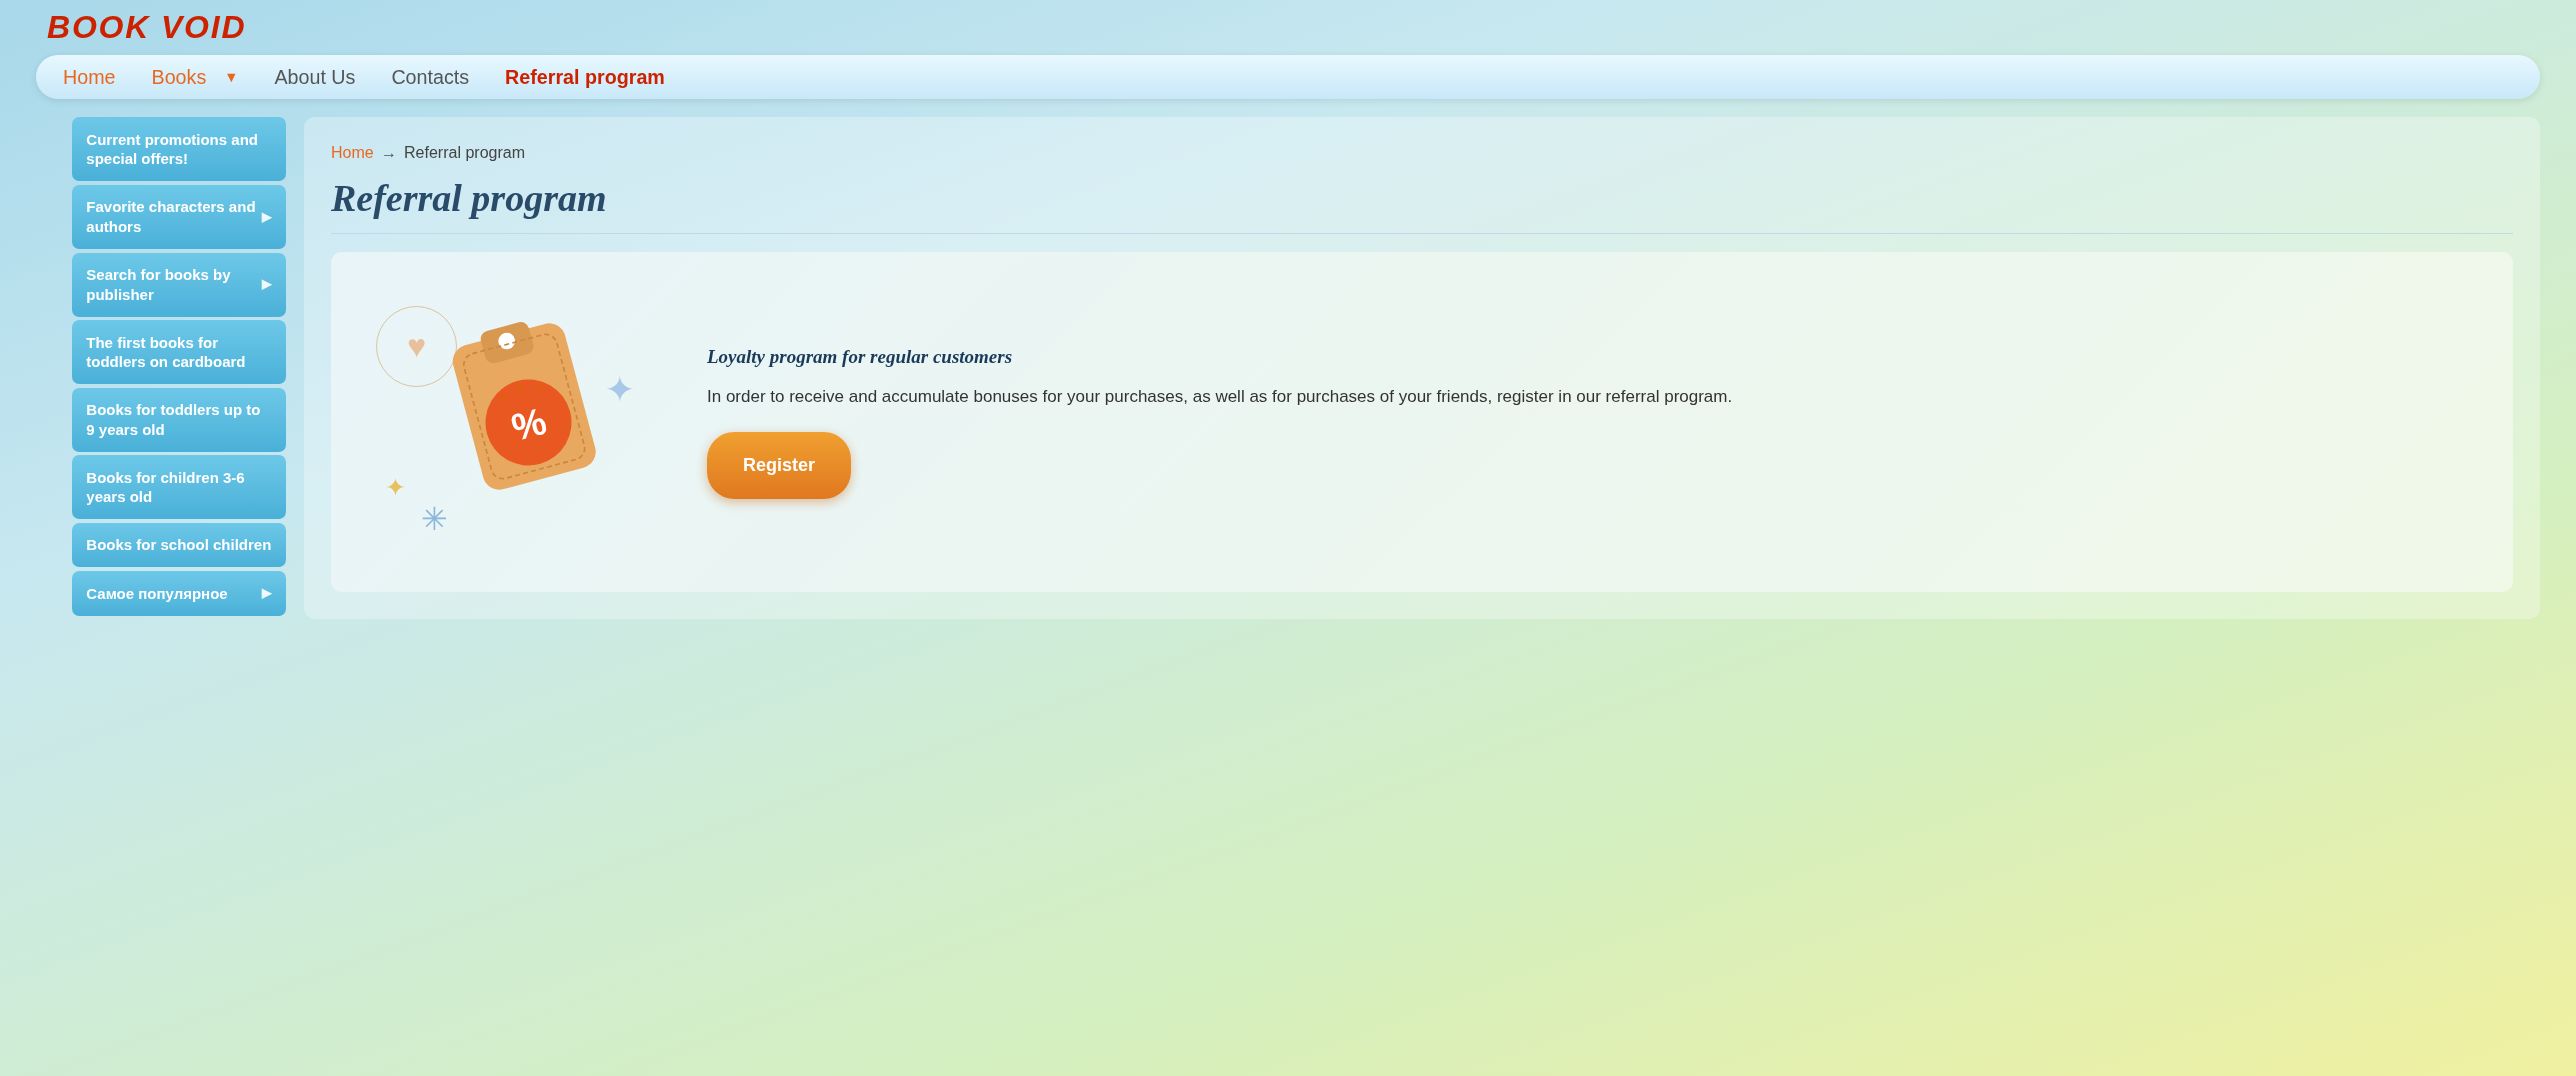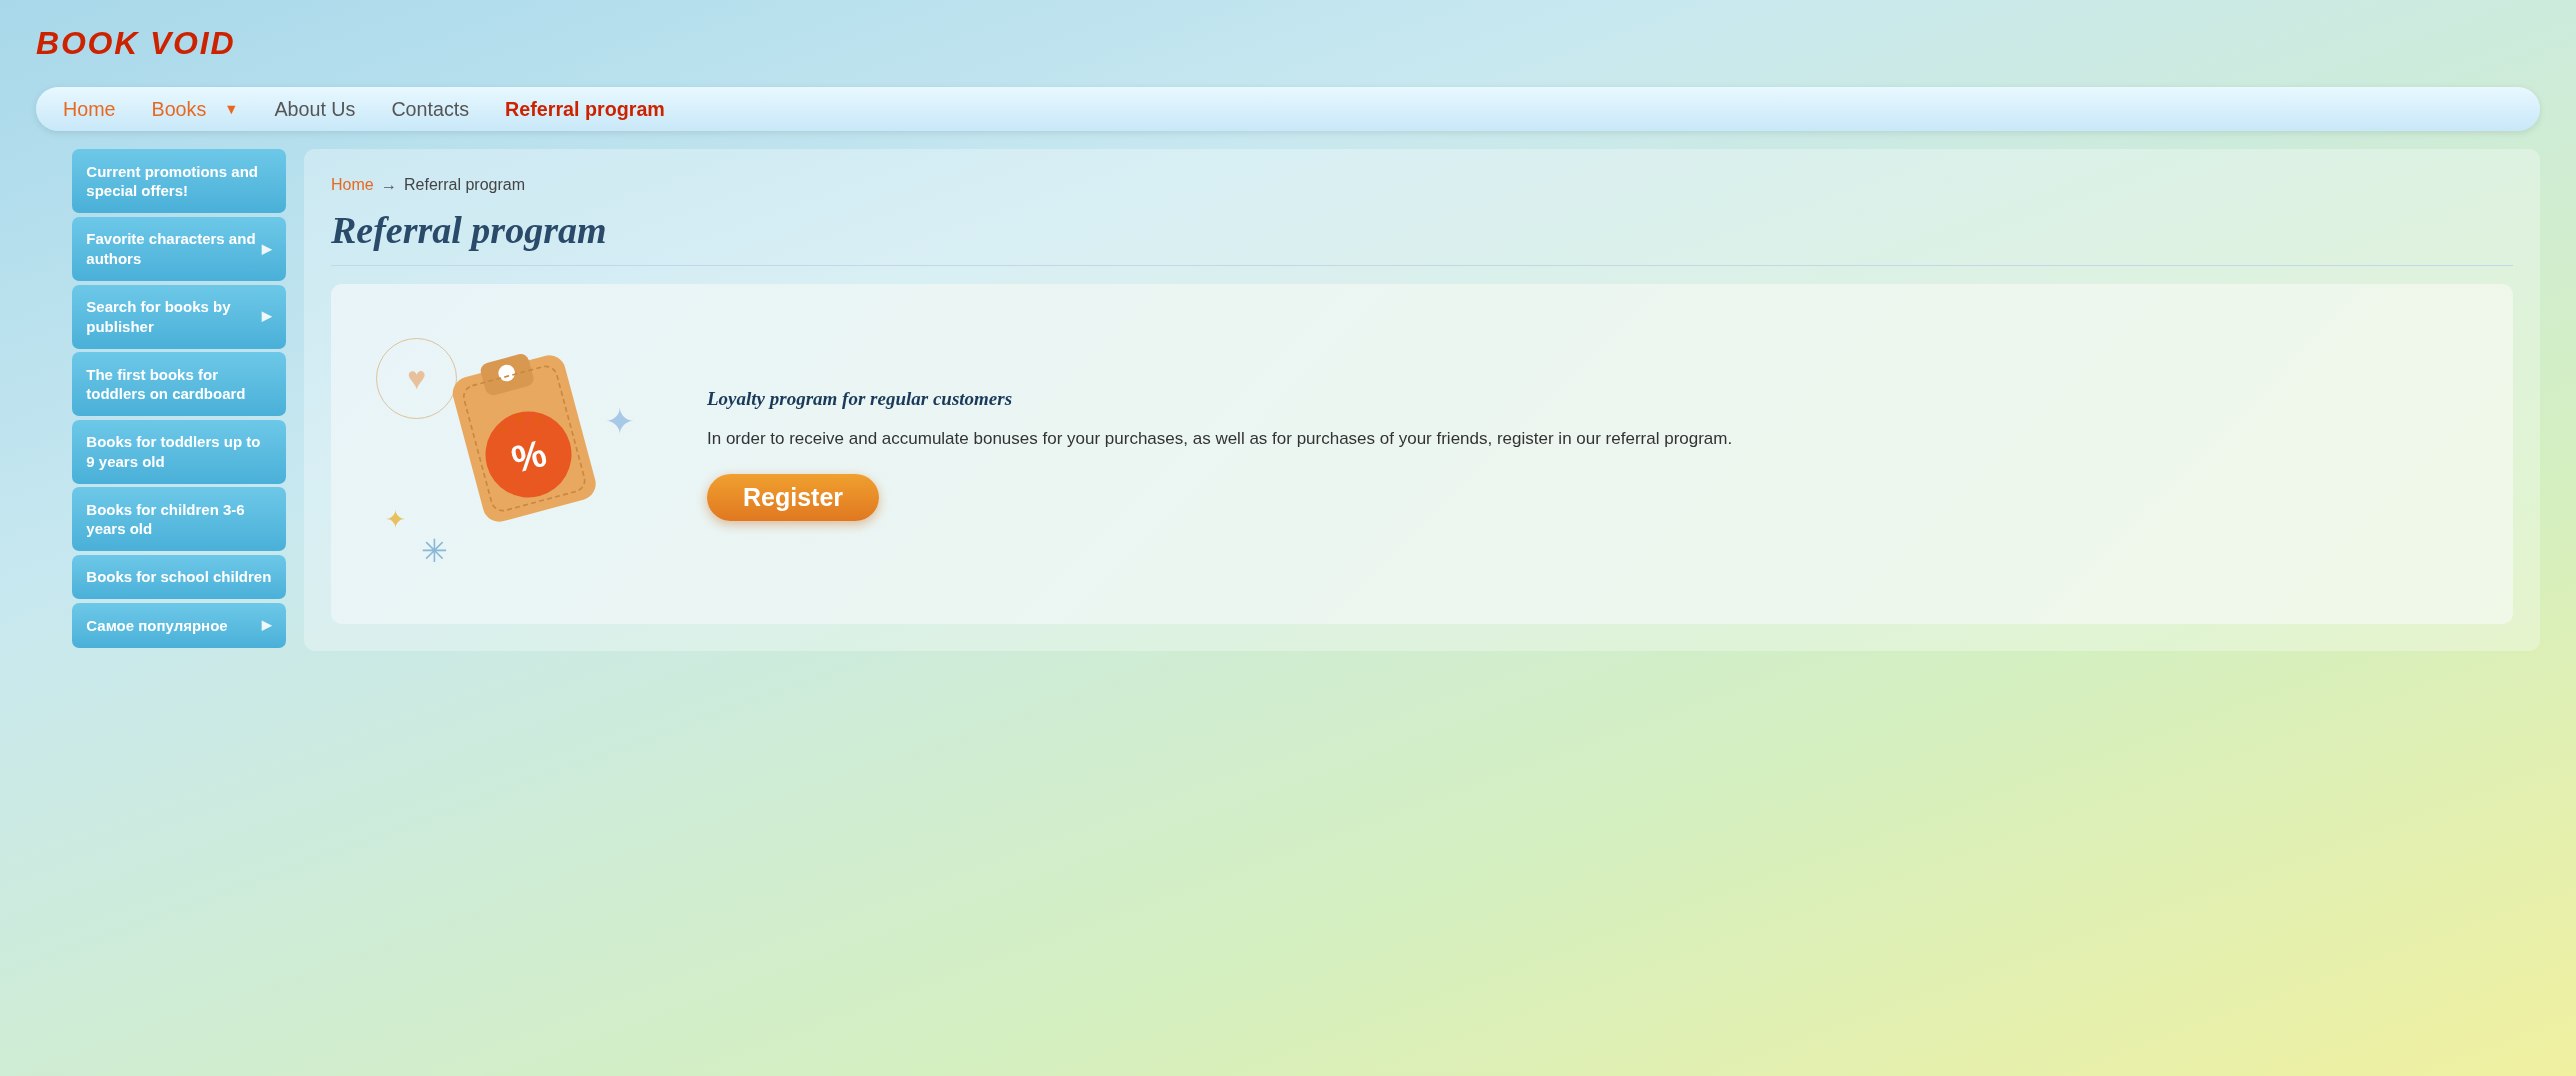--- a/index.html
+++ b/index.html
@@ -8,22 +8,23 @@
       font-family: Arial, sans-serif;
       background: linear-gradient(160deg, #a8d8ea 0%, #c8e8f0 30%, #d4efc0 70%, #f0f0a0 100%);
       min-height: 100vh;
       width: 100%;
     }
 
     
     .header {
       display: flex;
       align-items: center;
-      padding: 25px 36px;
+      padding: 9px 36px;
       background: transparent;
+      margin-left: 11px;
     }
 
     .logo {
       font-size: 32px;
       font-weight: 900;
       color: #cc2200;
       font-style: italic;
       letter-spacing: 1.8px;
       text-transform: uppercase;
       margin-right: 36px;
@@ -242,23 +243,23 @@
       font-size: 17px;
       color: #333;
       line-height: 1.6;
       margin-bottom: 22.4px;
     }
 
     .register-btn {
       background: linear-gradient(to bottom, #f0a030, #e07820);
       color: white;
       border: none;
-      padding: 9px 36px;
+      padding: 23px 36px;
       border-radius: 27px;
-      font-size: 25px;
+      font-size: 18px;
       font-weight: 600;
       cursor: pointer;
       box-shadow: 0 3.6px 10.7px rgba(200,100,20,0.4);
       text-align: right;
     }
   </style>
 </head>
 <body>
 
 <div class="header">

